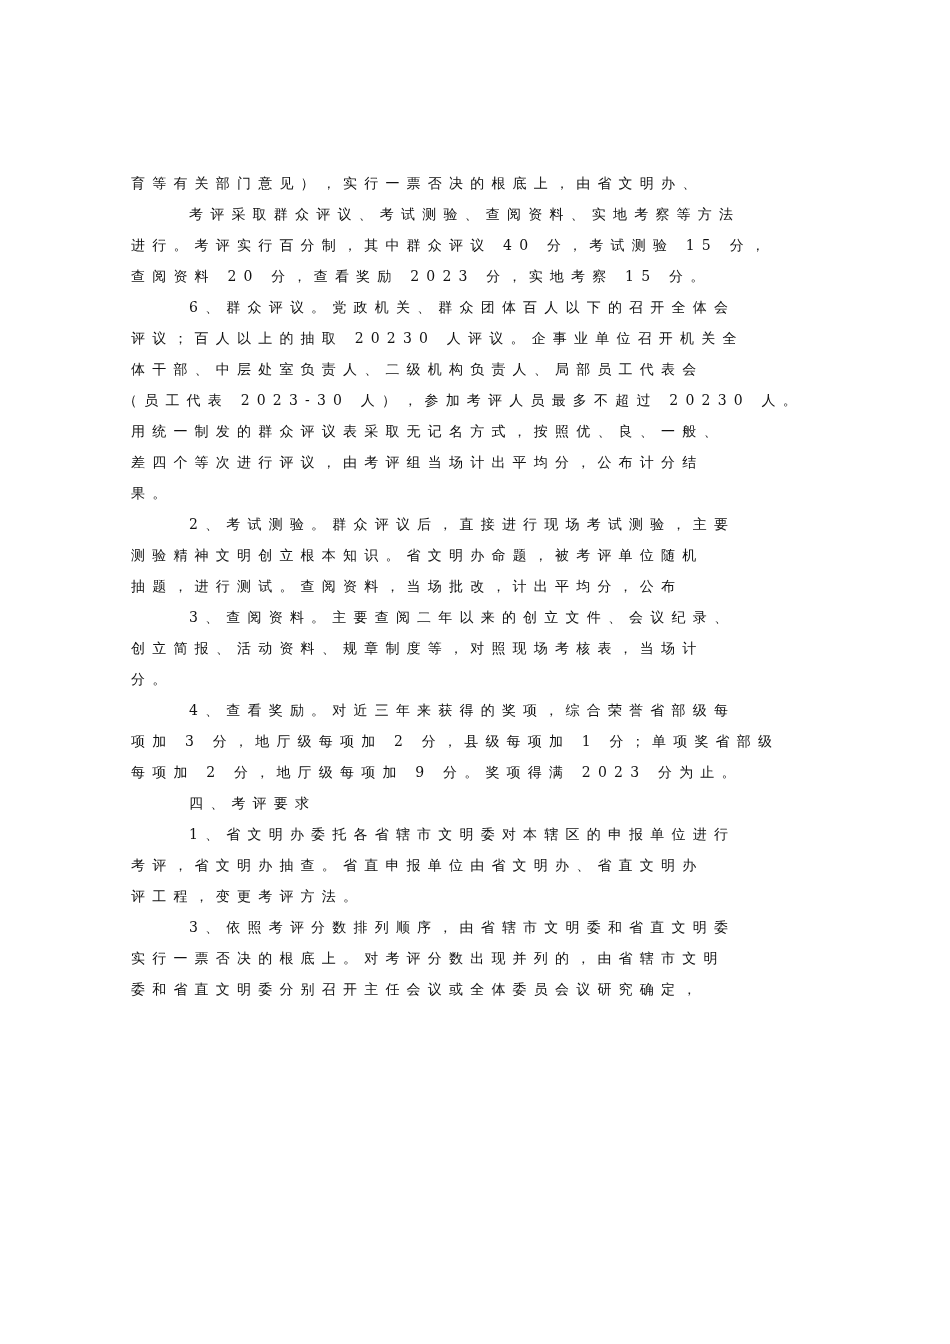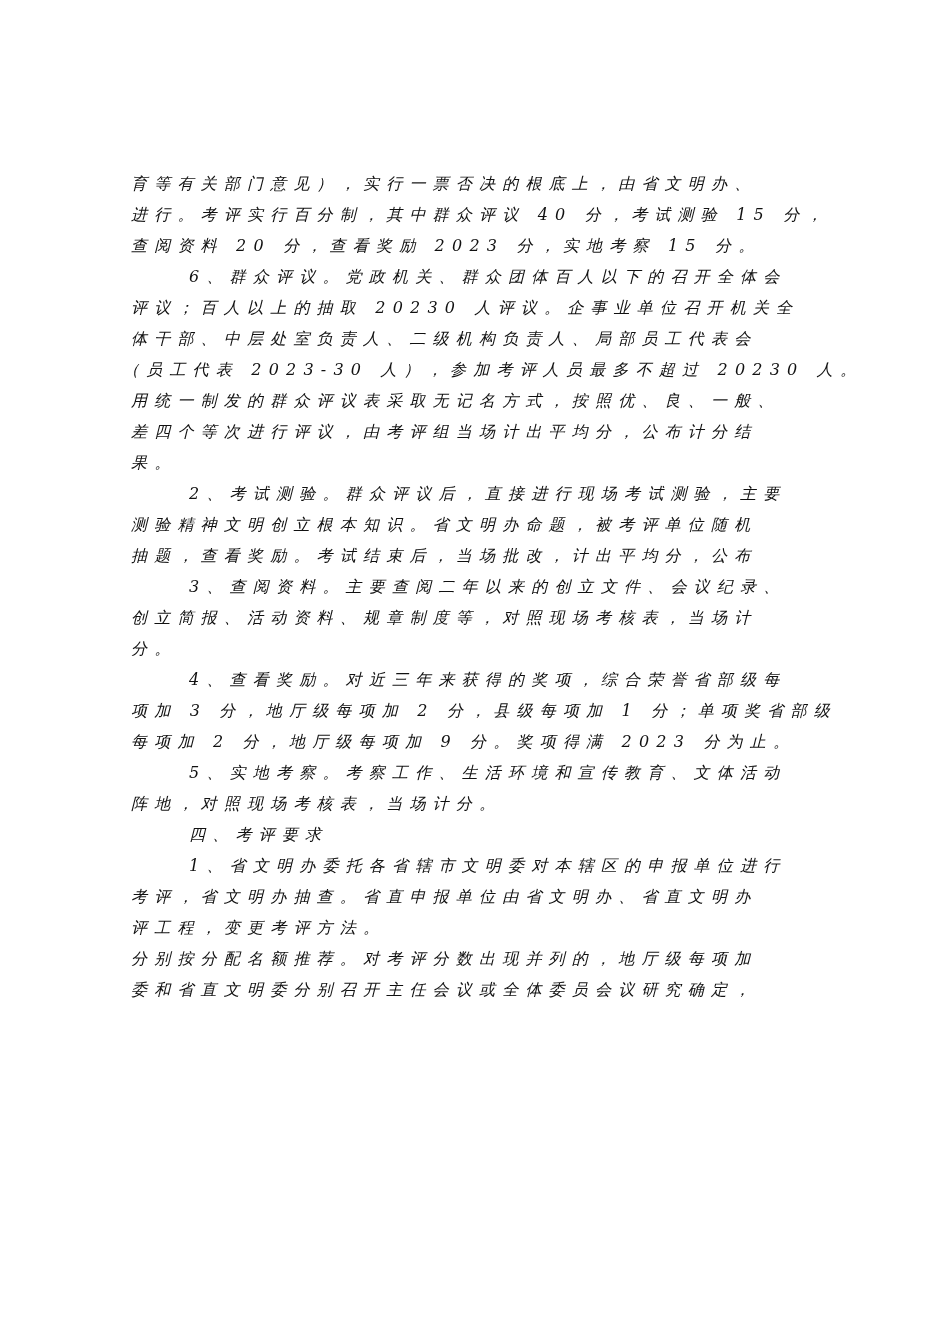--- a/index.html
+++ b/index.html
@@ -17,88 +17,85 @@
   }
   .page {
     position: absolute;
     left: 131px;
     top: 168px;
     width: 705px;
   }
   .line {
     height: 31px;
     line-height: 31px;
-    font-size: 16px;
+    font-size: 14px;
     letter-spacing: 7.2px;
     white-space: nowrap;
     overflow: visible;
-    font-style: italic;
   }
   .line.indent {
     padding-left: 58px;
   }
 </style>
 </head>
 <body>
 
 <div class="page">
 
   <div>
     <div class="line">育等有关部门意见），实行一票否决的根底上，由省文明办、</div>
   </div>
 
   <div>
+    <div class="line indent">考评采取群众评议、考试测验、查阅资料、实地考察等方法</div>
     <div class="line">进行。考评实行百分制，其中群众评议 40 分，考试测验 15 分，</div>
     <div class="line">查阅资料 20 分，查看奖励 2023 分，实地考察 15 分。</div>
   </div>
 
   <div>
     <div class="line indent">6、群众评议。党政机关、群众团体百人以下的召开全体会</div>
     <div class="line">评议；百人以上的抽取 20230 人评议。企事业单位召开机关全</div>
     <div class="line">体干部、中层处室负责人、二级机构负责人、局部员工代表会</div>
     <div class="line" style="margin-left:-8px;">（员工代表 2023-30 人），参加考评人员最多不超过 20230 人。</div>
     <div class="line">用统一制发的群众评议表采取无记名方式，按照优、良、一般、</div>
     <div class="line">差四个等次进行评议，由考评组当场计出平均分，公布计分结</div>
     <div class="line">果。</div>
   </div>
 
   <div>
     <div class="line indent">2、考试测验。群众评议后，直接进行现场考试测验，主要</div>
     <div class="line">测验精神文明创立根本知识。省文明办命题，被考评单位随机</div>
-    <div class="line">抽题，查看奖励。考试结束后，当场批改，计出平均分，公布</div>
+    <div class="line">抽题，进行测试。查阅资料，当场批改，计出平均分，公布</div>
   </div>
 
   <div>
     <div class="line indent">3、查阅资料。主要查阅二年以来的创立文件、会议纪录、</div>
     <div class="line">创立简报、活动资料、规章制度等，对照现场考核表，当场计</div>
     <div class="line">分。</div>
   </div>
 
   <div>
     <div class="line indent">4、查看奖励。对近三年来获得的奖项，综合荣誉省部级每</div>
     <div class="line">项加 3 分，地厅级每项加 2 分，县级每项加 1 分；单项奖省部级</div>
     <div class="line">每项加 2 分，地厅级每项加 9 分。奖项得满 2023 分为止。</div>
   </div>
 
-  <div>
-    <div class="line indent">5、实地考察。考察工作、生活环境和宣传教育、文体活动</div>
-    <div class="line">阵地，对照现场考核表，当场计分。</div>
-  </div>
 
   <div>
     <div class="line indent">四、考评要求</div>
   </div>
 
   <div>
     <div class="line indent">1、省文明办委托各省辖市文明委对本辖区的申报单位进行</div>
     <div class="line">考评，省文明办抽查。省直申报单位由省文明办、省直文明办</div>
   </div>
 
   <div>
     <div class="line">评工程，变更考评方法。</div>
   </div>
 
   <div>
-    <div class="line">分别按分配名额推荐。对考评分数出现并列的，地厅级每项加</div>
+    <div class="line indent">3、依照考评分数排列顺序，由省辖市文明委和省直文明委</div>
+    <div class="line">实行一票否决的根底上。对考评分数出现并列的，由省辖市文明</div>
     <div class="line">委和省直文明委分别召开主任会议或全体委员会议研究确定，</div>
   </div>
 
 </div>
 
 </body></html>

